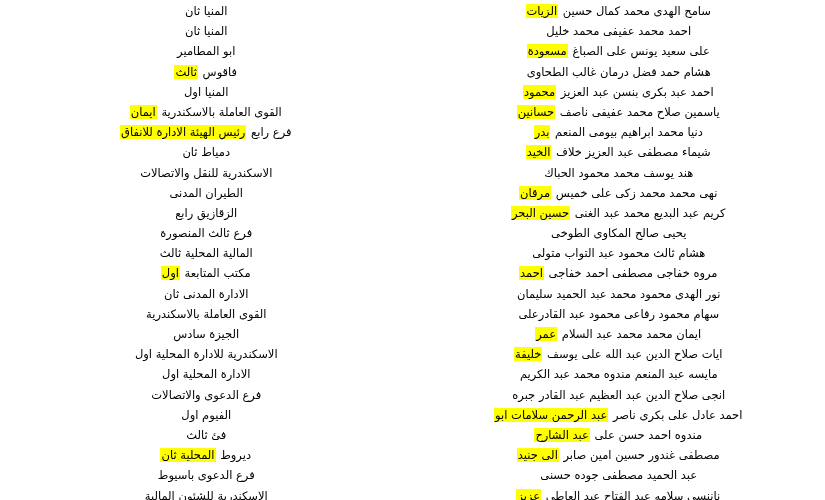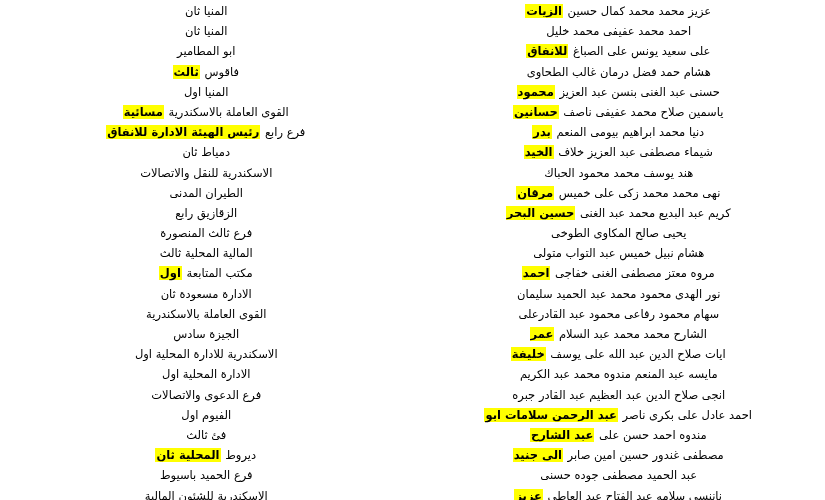--- a/index.html
+++ b/index.html
@@ -41,63 +41,62 @@
   td.col-a {
     width: 50%;
     text-align: center;
   }
   td.col-b {
     width: 50%;
     text-align: center;
   }
   .hl {
     background: #ffff00;
-    font-weight: bold;
   }
   .seg {
     padding: 0 1px;
   }
   .seg.hl {
     background: #ffff00;
   }
   .cellwrap {
     display: inline-block;
     max-width: 100%;
     overflow: hidden;
   }
 </style>
 </head>
 <body>
 
 <div class="sheet">
   <table class="grid">
     <tbody id="tbody">
         <tr>
-          <td class="col-b"><span class="cellwrap"><span class="seg">عزيز محمد محمد كمال حسين </span><span class="seg hl">الزيات</span></span></td>
+          <td class="col-b"><span class="cellwrap"><span class="seg">سامح الهدى محمد كمال حسين </span><span class="seg hl">الزيات</span></span></td>
           <td class="col-a"><span class="cellwrap"><span class="seg">المنيا ثان</span></span></td>
         </tr>
         <tr>
           <td class="col-b"><span class="cellwrap"><span class="seg">احمد محمد عفيفى محمد خليل</span></span></td>
           <td class="col-a"><span class="cellwrap"><span class="seg">المنيا ثان</span></span></td>
         </tr>
         <tr>
-          <td class="col-b"><span class="cellwrap"><span class="seg">على سعيد يونس على الصباغ </span><span class="seg hl">للانفاق</span></span></td>
+          <td class="col-b"><span class="cellwrap"><span class="seg">على سعيد يونس على الصباغ </span><span class="seg hl">مسعودة</span></span></td>
           <td class="col-a"><span class="cellwrap"><span class="seg">ابو المطامير</span></span></td>
         </tr>
         <tr>
           <td class="col-b"><span class="cellwrap"><span class="seg">هشام حمد فضل درمان غالب الطحاوى</span></span></td>
           <td class="col-a"><span class="cellwrap"><span class="seg">فاقوس </span><span class="seg hl">ثالث</span></span></td>
         </tr>
         <tr>
-          <td class="col-b"><span class="cellwrap"><span class="seg">حسنى عبد الغنى بنسن عبد العزيز </span><span class="seg hl">محمود</span></span></td>
+          <td class="col-b"><span class="cellwrap"><span class="seg">احمد عبد بكرى بنسن عبد العزيز </span><span class="seg hl">محمود</span></span></td>
           <td class="col-a"><span class="cellwrap"><span class="seg">المنيا اول</span></span></td>
         </tr>
         <tr>
           <td class="col-b"><span class="cellwrap"><span class="seg">ياسمين صلاح محمد عفيفى ناصف </span><span class="seg hl">حسانين</span></span></td>
-          <td class="col-a"><span class="cellwrap"><span class="seg">القوى العاملة بالاسكندرية </span><span class="seg hl">مسائية</span></span></td>
+          <td class="col-a"><span class="cellwrap"><span class="seg">القوى العاملة بالاسكندرية </span><span class="seg hl">ايمان</span></span></td>
         </tr>
         <tr>
           <td class="col-b"><span class="cellwrap"><span class="seg">دنيا محمد ابراهيم بيومى المنعم </span><span class="seg hl">بدر</span></span></td>
           <td class="col-a"><span class="cellwrap"><span class="seg">فرع رابع </span><span class="seg hl">رئيس الهيئة الادارة للانفاق</span></span></td>
         </tr>
         <tr>
           <td class="col-b"><span class="cellwrap"><span class="seg">شيماء مصطفى عبد العزيز خلاف </span><span class="seg hl">الخيد</span></span></td>
           <td class="col-a"><span class="cellwrap"><span class="seg">دمياط ثان</span></span></td>
         </tr>
         <tr>
@@ -110,37 +109,37 @@
         </tr>
         <tr>
           <td class="col-b"><span class="cellwrap"><span class="seg">كريم عبد البديع محمد عبد الغنى </span><span class="seg hl">حسين البحر</span></span></td>
           <td class="col-a"><span class="cellwrap"><span class="seg">الزقازيق رابع</span></span></td>
         </tr>
         <tr>
           <td class="col-b"><span class="cellwrap"><span class="seg">يحيى صالح المكاوى الطوخى</span></span></td>
           <td class="col-a"><span class="cellwrap"><span class="seg">فرع ثالث المنصورة</span></span></td>
         </tr>
         <tr>
-          <td class="col-b"><span class="cellwrap"><span class="seg">هشام نبيل خميس عبد التواب متولى</span></span></td>
+          <td class="col-b"><span class="cellwrap"><span class="seg">هشام ثالث محمود عبد التواب متولى</span></span></td>
           <td class="col-a"><span class="cellwrap"><span class="seg">المالية المحلية ثالث</span></span></td>
         </tr>
         <tr>
-          <td class="col-b"><span class="cellwrap"><span class="seg">مروه معتز مصطفى الغنى خفاجى </span><span class="seg hl">احمد</span></span></td>
+          <td class="col-b"><span class="cellwrap"><span class="seg">مروه خفاجى مصطفى احمد خفاجى </span><span class="seg hl">احمد</span></span></td>
           <td class="col-a"><span class="cellwrap"><span class="seg">مكتب المتابعة </span><span class="seg hl">اول</span></span></td>
         </tr>
         <tr>
           <td class="col-b"><span class="cellwrap"><span class="seg">نور الهدى محمود محمد عبد الحميد سليمان</span></span></td>
-          <td class="col-a"><span class="cellwrap"><span class="seg">الادارة مسعودة ثان</span></span></td>
+          <td class="col-a"><span class="cellwrap"><span class="seg">الادارة المدنى ثان</span></span></td>
         </tr>
         <tr>
           <td class="col-b"><span class="cellwrap"><span class="seg">سهام محمود رفاعى محمود عبد القادرعلى</span></span></td>
           <td class="col-a"><span class="cellwrap"><span class="seg">القوى العاملة بالاسكندرية</span></span></td>
         </tr>
         <tr>
-          <td class="col-b"><span class="cellwrap"><span class="seg">الشارح محمد محمد عبد السلام </span><span class="seg hl">عمر</span></span></td>
+          <td class="col-b"><span class="cellwrap"><span class="seg">ايمان محمد محمد عبد السلام </span><span class="seg hl">عمر</span></span></td>
           <td class="col-a"><span class="cellwrap"><span class="seg">الجيزة سادس</span></span></td>
         </tr>
         <tr>
           <td class="col-b"><span class="cellwrap"><span class="seg">ايات صلاح الدين عبد الله على يوسف </span><span class="seg hl">خليفة</span></span></td>
           <td class="col-a"><span class="cellwrap"><span class="seg">الاسكندرية للادارة المحلية اول</span></span></td>
         </tr>
         <tr>
           <td class="col-b"><span class="cellwrap"><span class="seg">مايسه عبد المنعم مندوه محمد عبد الكريم</span></span></td>
           <td class="col-a"><span class="cellwrap"><span class="seg">الادارة المحلية اول</span></span></td>
         </tr>
@@ -155,21 +154,21 @@
         <tr>
           <td class="col-b"><span class="cellwrap"><span class="seg">مندوه احمد حسن على </span><span class="seg hl">عبد الشارح</span></span></td>
           <td class="col-a"><span class="cellwrap"><span class="seg">فئ ثالث</span></span></td>
         </tr>
         <tr>
           <td class="col-b"><span class="cellwrap"><span class="seg">مصطفى غندور حسين امين صابر </span><span class="seg hl">الى جنيد</span></span></td>
           <td class="col-a"><span class="cellwrap"><span class="seg">ديروط </span><span class="seg hl">المحلية ثان</span></span></td>
         </tr>
         <tr>
           <td class="col-b"><span class="cellwrap"><span class="seg">عبد الحميد مصطفى جوده حسنى</span></span></td>
-          <td class="col-a"><span class="cellwrap"><span class="seg">فرع الحميد باسيوط</span></span></td>
+          <td class="col-a"><span class="cellwrap"><span class="seg">فرع الدعوى باسيوط</span></span></td>
         </tr>
         <tr>
           <td class="col-b"><span class="cellwrap"><span class="seg">ناننسى سلامه عبد الفتاح عبد العاطى </span><span class="seg hl">عزيز</span></span></td>
           <td class="col-a"><span class="cellwrap"><span class="seg">الاسكندرية للشئون المالية</span></span></td>
         </tr>
       </tbody>
   </table>
 </div>
 
 </body></html>

